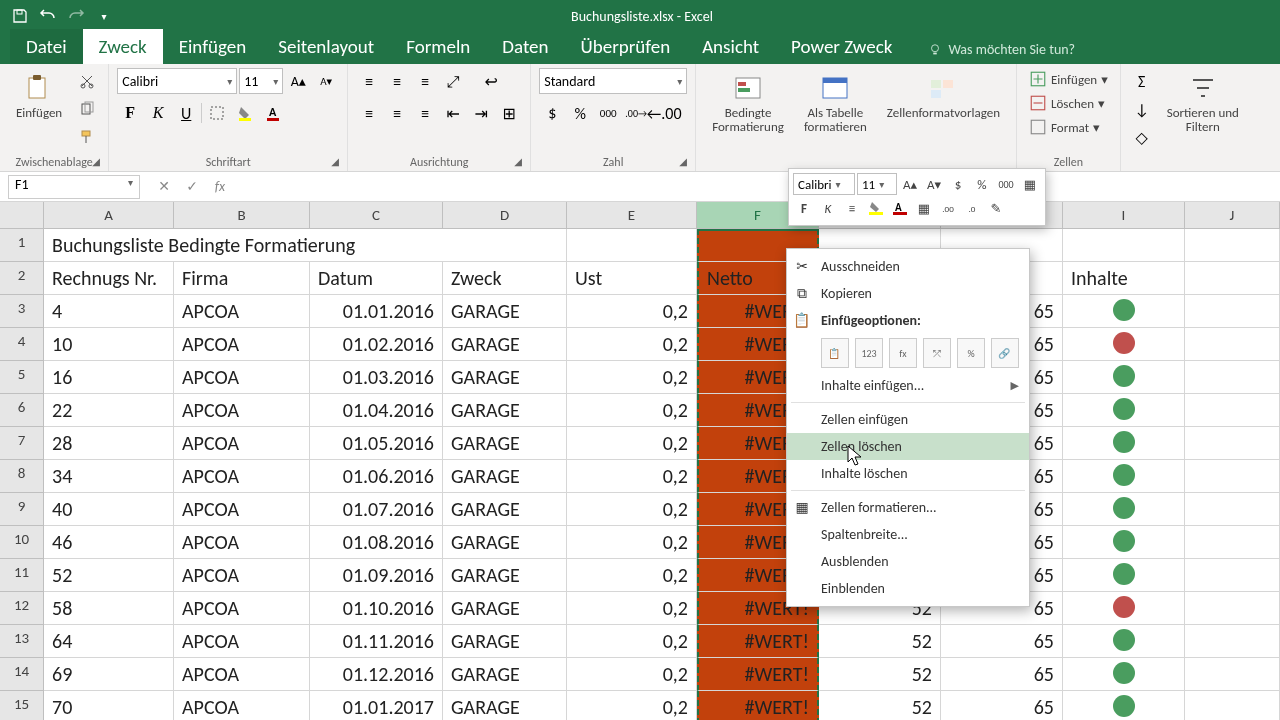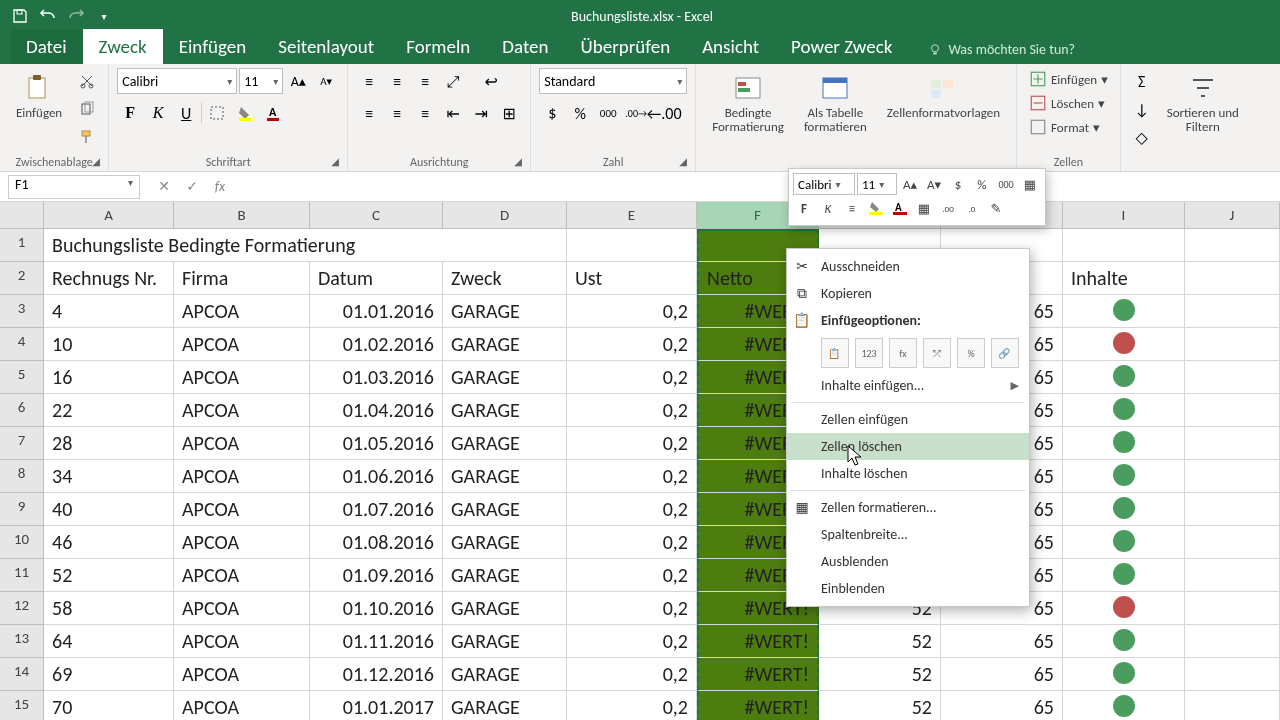--- a/index.html
+++ b/index.html
@@ -51,21 +51,21 @@
 .grid-container { position: relative; }
 .grid { display: grid; grid-template-columns: 44px 130px 136px 133px 124px 130px 122px 122px 122px 122px 95px; font-size: 16px; color: #222; }
 .hdr { background: #e6e6e6; border: 1px solid #bfbfbf; border-top: none; border-left: none; text-align: center; padding: 4px 0; font-size: 15px; color: #444; position: relative; }
 .hdr.selected { background: #a8d5b5; color: #217346; }
 .hdr.corner { background: #e6e6e6; }
 .rowhdr { background: #e6e6e6; border: 1px solid #bfbfbf; border-top: none; border-left: none; text-align: center; padding: 4px 0; font-size: 15px; color: #444; }
 .cell { border-right: 1px solid #d6d6d6; border-bottom: 1px solid #d6d6d6; padding: 4px 8px; white-space: nowrap; overflow: hidden; position: relative; }
 .cell.r { text-align: right; }
 .cell.c { text-align: center; }
 .cell.big { font-size: 20px; }
-.cell.sel-col { background: #4d7c0f; border-right: 2px dashed #217346; border-left: 2px dashed #217346; }
+.cell.sel-col { background: #c2410c; border-right: 2px dashed #217346; border-left: 2px dashed #217346; }
 .cell.sel-col.first { border-top: 2px solid #217346; }
 .dot { width: 22px; height: 22px; border-radius: 50%; display: inline-block; vertical-align: middle; }
 .dot.green { background: #4a9d5f; }
 .dot.red { background: #c0504d; }
 
 
 .mini-toolbar { position: absolute; left: 788px; top: 168px; background: #fff; border: 1px solid #c8c8c8; box-shadow: 2px 4px 10px rgba(0,0,0,0.25); padding: 4px; z-index: 10; }
 .mini-row { display: flex; align-items: center; gap: 2px; margin-bottom: 2px; }
 .mini-combo { height: 22px; border: 1px solid #bfbfbf; background: #fff; display: flex; align-items: center; padding: 0 4px; font-size: 13px; }
 .mini-combo.font { width: 62px; }

